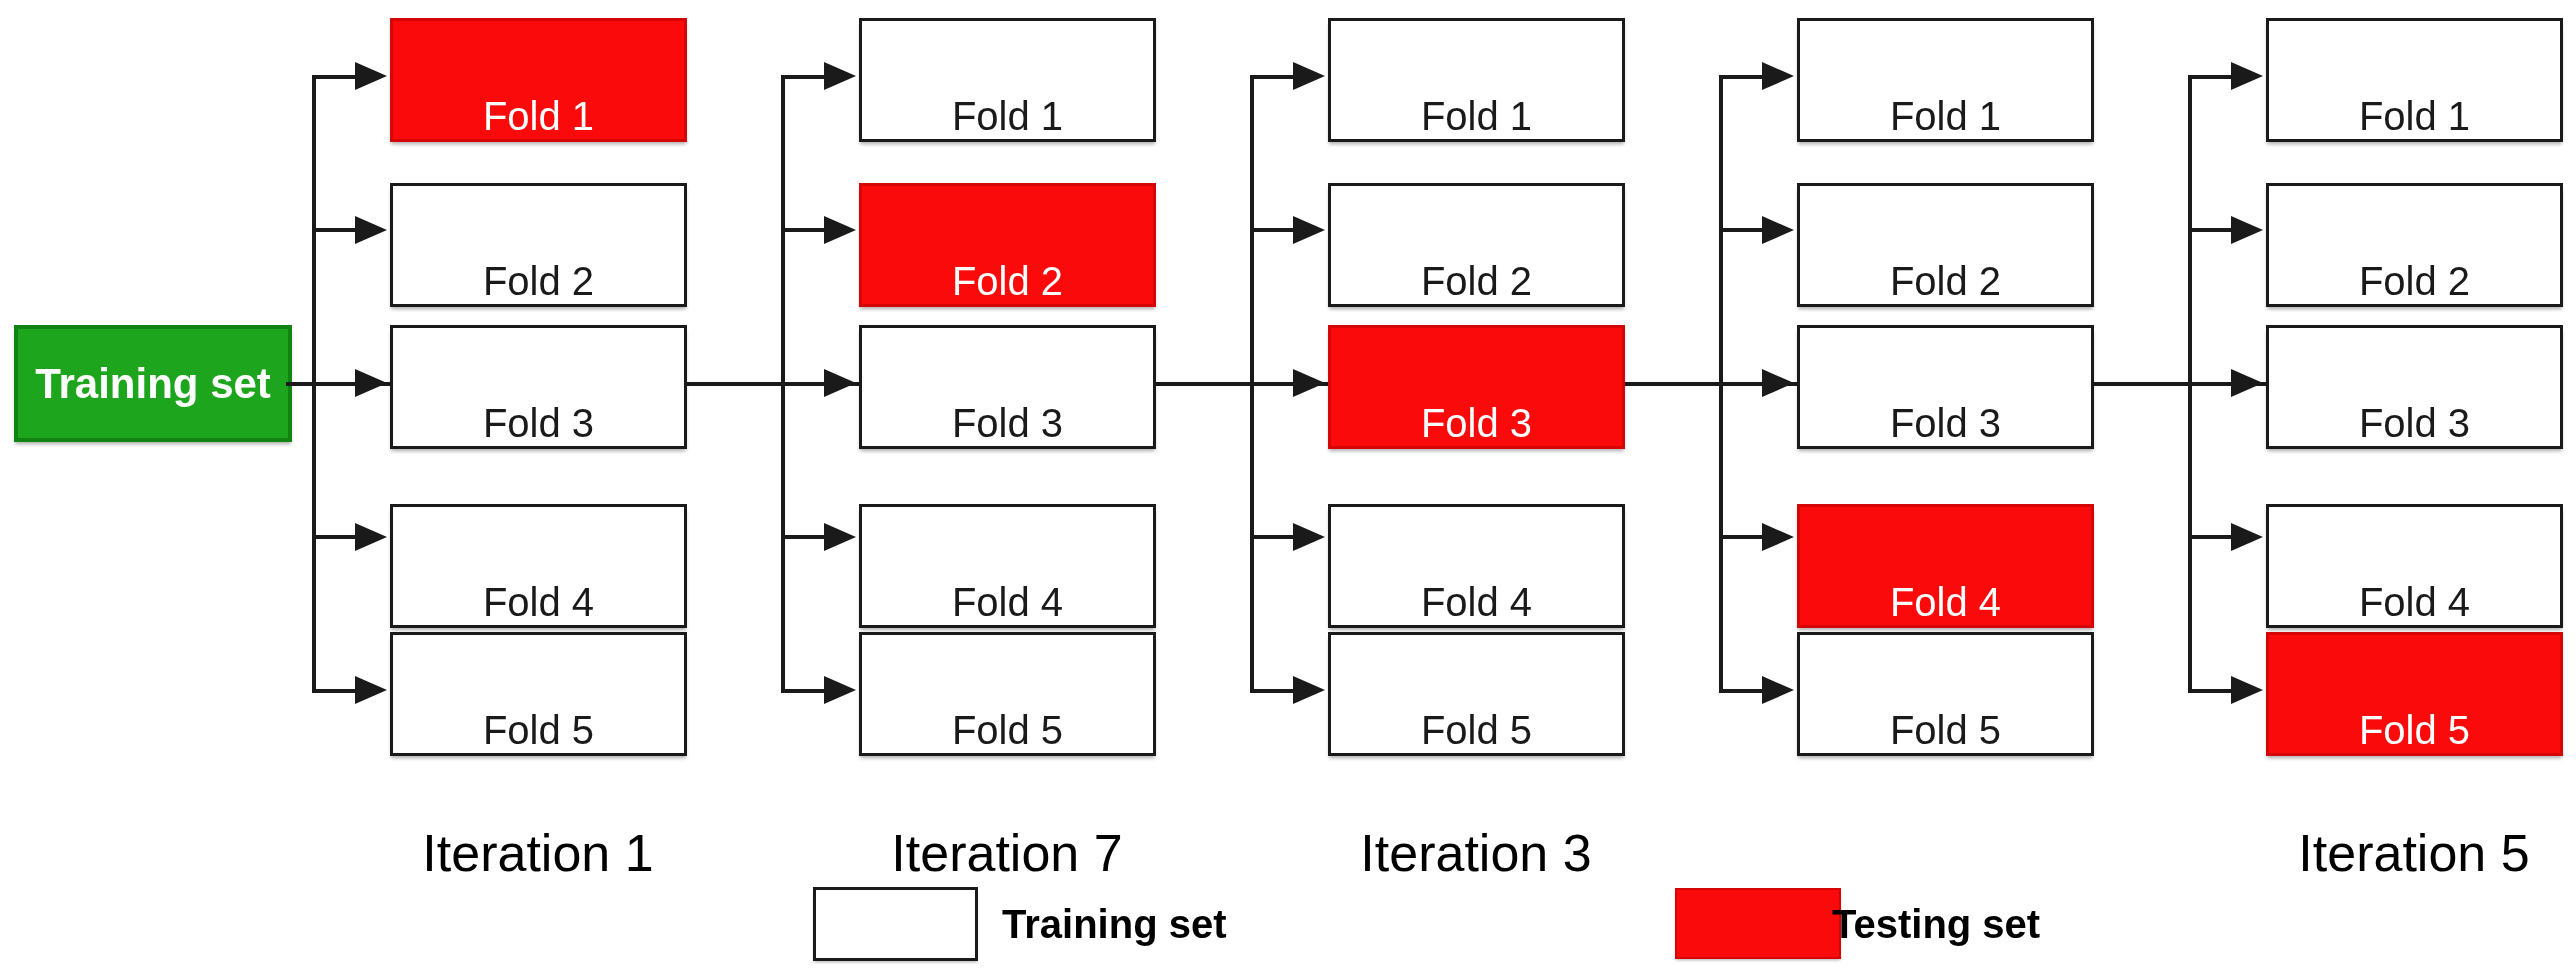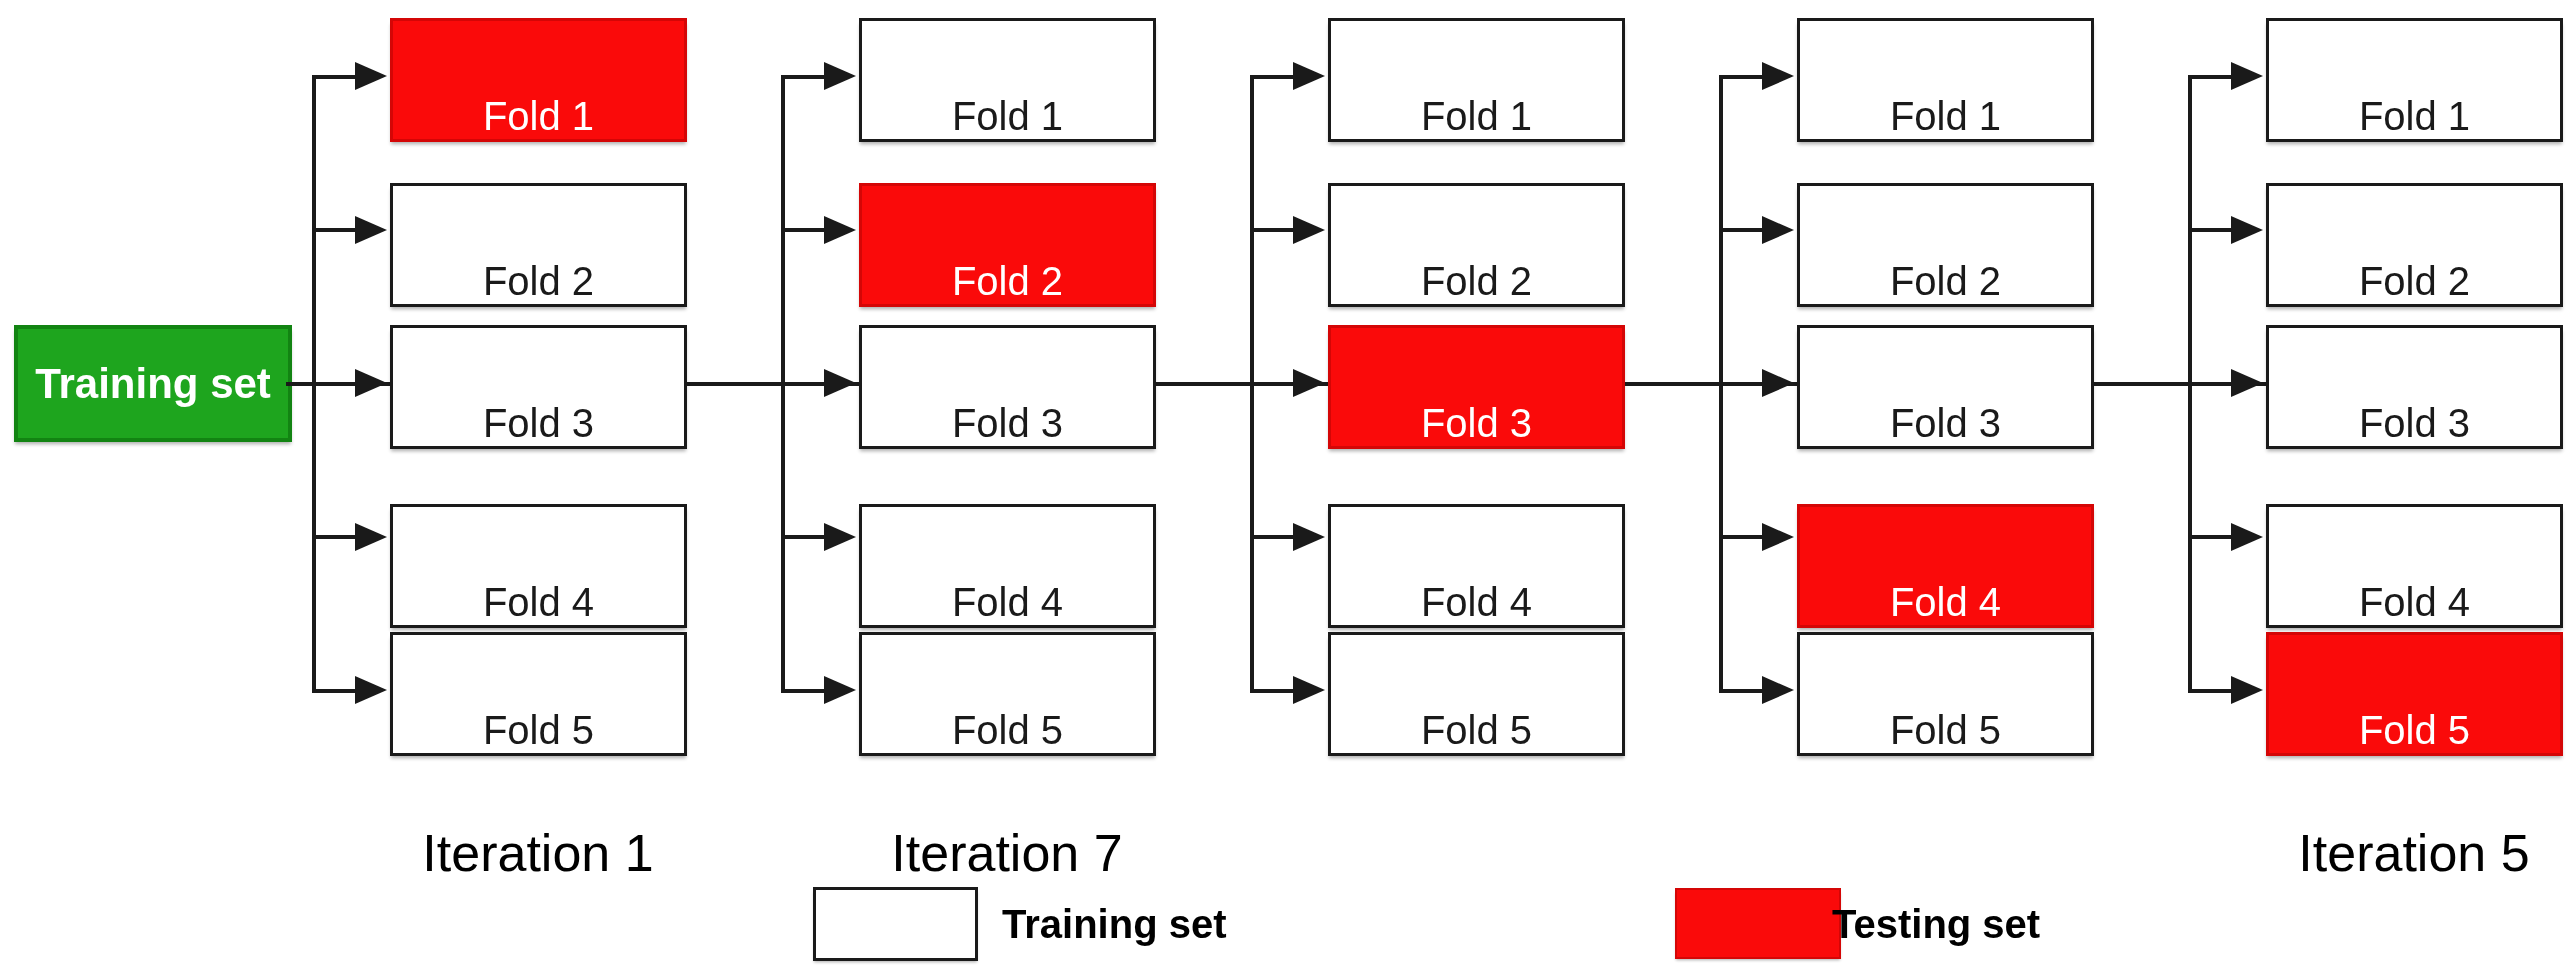--- a/index.html
+++ b/index.html
@@ -173,20 +173,21 @@
       </div>
     <div class="fold r2 testing">
         <span>Fold 3</span>
       </div>
     <div class="fold r3">
         <span>Fold 4</span>
       </div>
     <div class="fold r4">
         <span>Fold 5</span>
       </div>
+    <div class="iter">Iteration 3</div>
   </div>
 
   <div class="col c3">
     <div class="trunk"></div>
     <div class="branch b0"></div>
     <div class="branch b1"></div>
     <div class="branch b3"></div>
     <div class="branch b4"></div>
     <div class="arrowhead a0"></div>
     <div class="arrowhead a1"></div>

